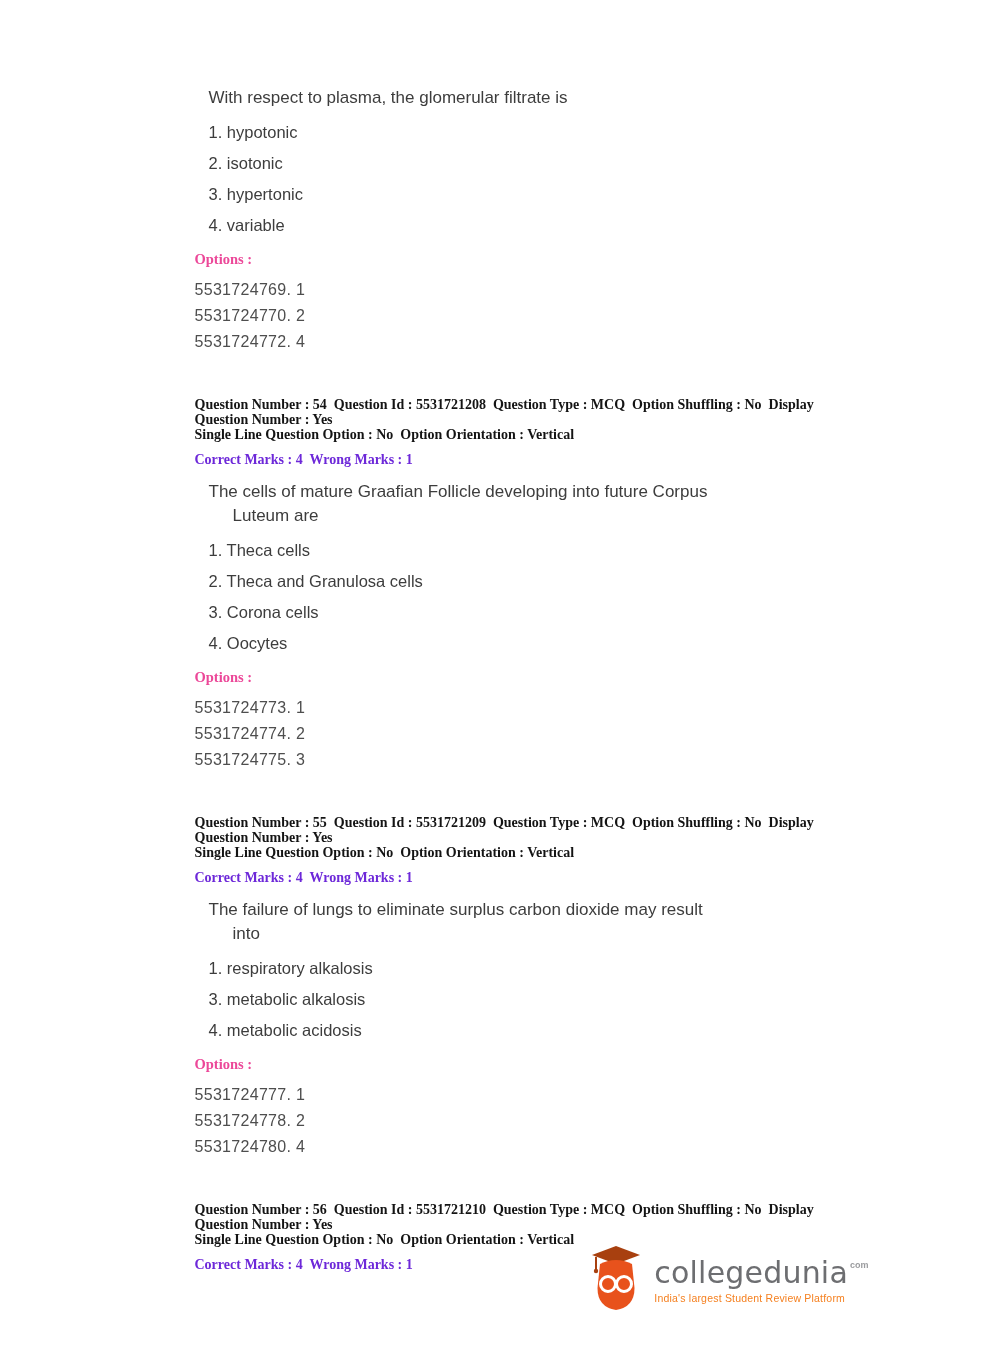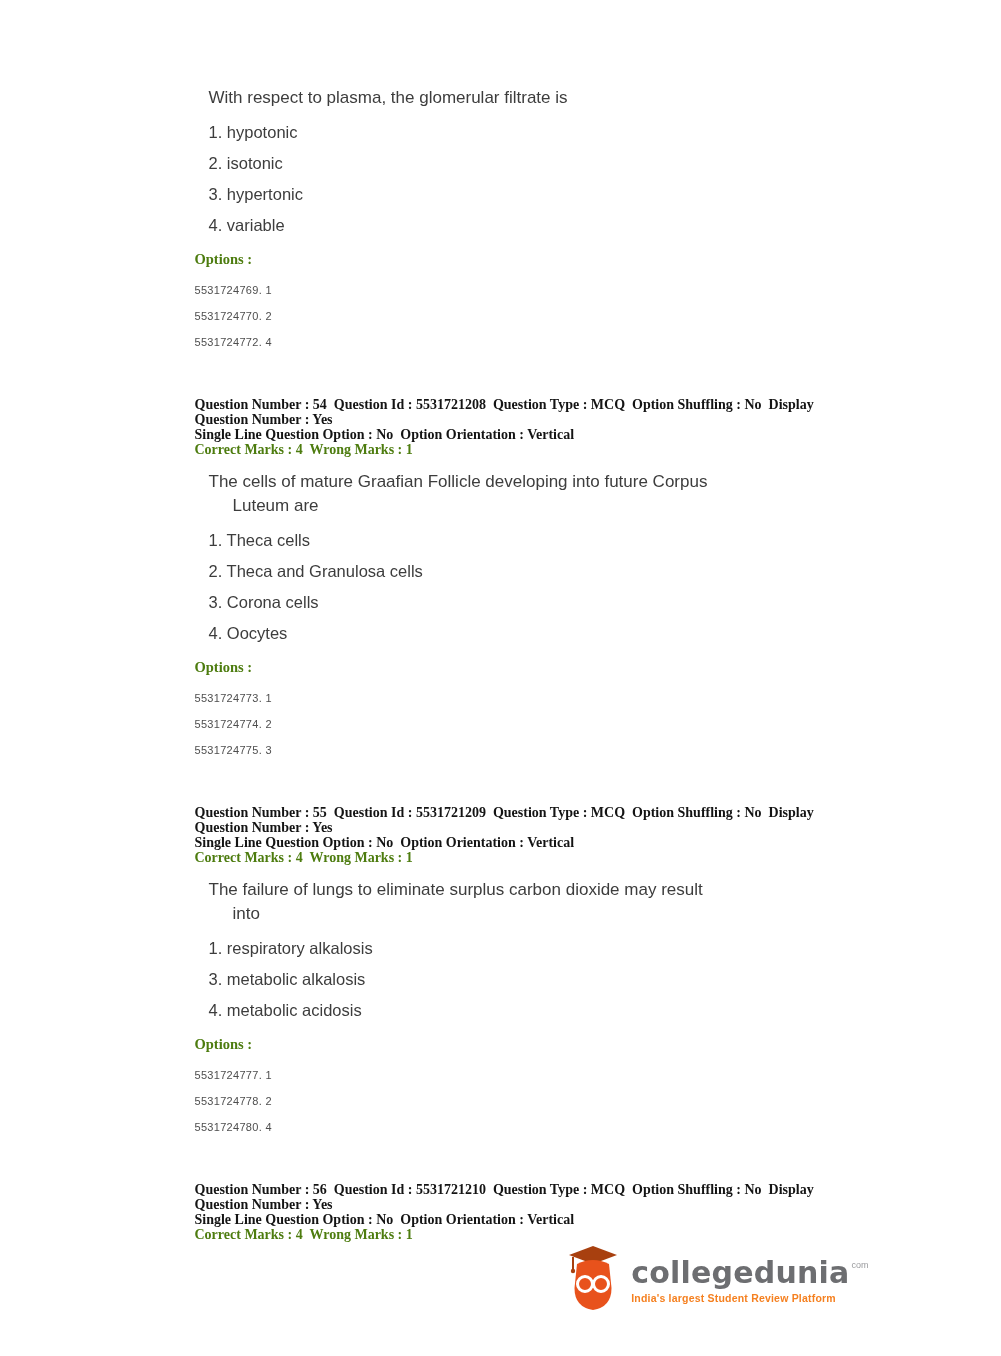--- a/index.html
+++ b/index.html
@@ -26,21 +26,22 @@
     font-size: 14px;
     line-height: 15px;
     color: #141414;
     white-space: pre-wrap;
   }
   .marks {
     font-family: "Liberation Serif", serif;
     font-weight: 700;
     font-size: 14px;
     line-height: 15px;
-    color: #4d7c0f;
+    color: #6d28d9;
+    margin-top: 10px;
     white-space: pre-wrap;
   }
   .qtext { margin: 13px 0 0 14px; }
   .qblock.no-header .qtext { margin-top: 0; }
   .qline {
     font-size: 17px;
     line-height: 24px;
     color: #3d3d3d;
   }
   .qline.cont { margin-left: 24px; }
@@ -48,62 +49,62 @@
   .choice {
     margin: 0 0 12px 14px;
     font-size: 16.5px;
     line-height: 19px;
     color: #3d3d3d;
   }
   .options-label {
     font-family: "Liberation Serif", serif;
     font-weight: 700;
     font-size: 14.5px;
-    color: #4d7c0f;
+    color: #ec4899;
     margin-top: 16px;
     white-space: pre-wrap;
   }
   .oids { margin-top: 9px; }
   .oid {
-    font-size: 11px;
+    font-size: 16px;
     line-height: 26px;
     color: #4e4e4e;
     letter-spacing: 0.3px;
   }
   .brand-footer {
     position: absolute;
     right: 28px;
     bottom: 40px;
     display: flex;
     align-items: center;
     gap: 12px;
   }
   .logo-icon svg { display: block; }
   .logo-textwrap { display: flex; flex-direction: column; }
   .brand-line { display: flex; align-items: flex-start; }
   .brand {
     font-family: "DejaVu Sans", sans-serif;
     font-size: 30px;
     line-height: 32px;
-    font-weight: 700;
+    font-weight: 400;
     color: #6d6e71;
     letter-spacing: 0.2px;
   }
   .brand-suffix {
     font-size: 9px;
     line-height: 10px;
     color: #9a9b9e;
     margin: 3px 0 0 2px;
-    font-weight: 400;
+    font-weight: 700;
   }
   .tagline {
     font-size: 10.5px;
     line-height: 12px;
     color: #f58020;
-    font-weight: 700;
+    font-weight: 400;
     letter-spacing: 0.2px;
     margin-top: 3px;
   }
 </style>
 </head>
 <body>
 
 <div class="page">
   <main class="content">
 

